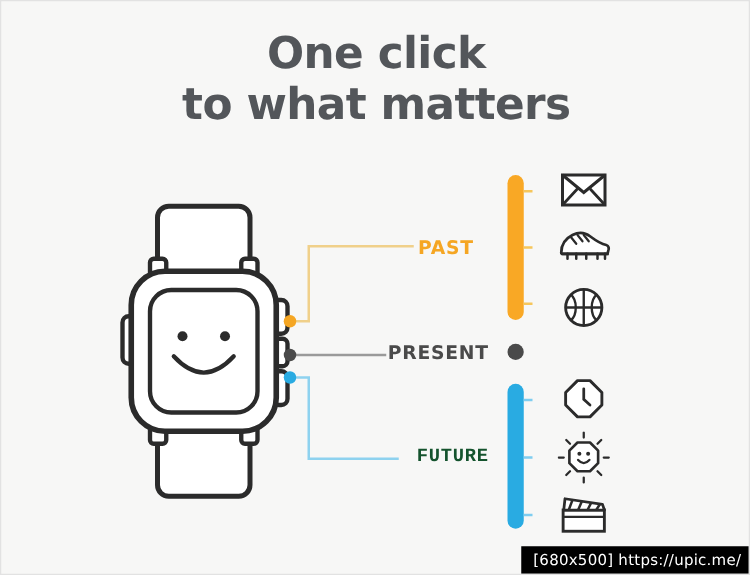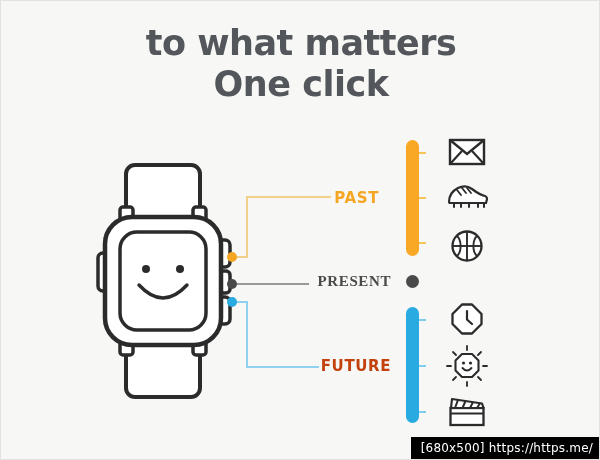--- a/index.html
+++ b/index.html
@@ -68,22 +68,22 @@
     position: absolute;
     font-family: "DejaVu Sans", sans-serif;
     font-weight: bold;
     font-size: 15px;
     letter-spacing: 0.6px;
     white-space: nowrap;
     text-align: right;
     user-select: none;
   }
   #label-past    { right: 220px; top: 188px; color: #f5a623; }
-  #label-present { right: 208px; top: 272px; color: #4a4a4a; font-family: Liberation Serif, serif; }
-  #label-future  { right: 208px; top: 356px; color: #c2410c; }
+  #label-present { right: 208px; top: 272px; color: #4a4a4a; }
+  #label-future  { right: 208px; top: 356px; color: #14532d; font-family: Liberation Mono, monospace; }
 
   
   .bar {
     position: absolute;
     width: 13px;
     border-radius: 7px;
   }
   #bar-past   { left: 405px; top: 139px; height: 116px; background: #f9a825; }
   #bar-future { left: 405px; top: 306px; height: 116px; background: #29abe2; }
 
@@ -133,22 +133,22 @@
     letter-spacing: 0.2px;
     user-select: none;
   }
 </style>
 </head>
 <body>
 
 <div id="canvas">
 
   <div id="title-block">
+    <span class="title-line">One click</span>
     <span class="title-line">to what matters</span>
-    <span class="title-line">One click</span>
   </div>
 
   <div id="watch">
     <svg width="160" height="240" viewBox="0 0 160 240" fill="none" xmlns="http://www.w3.org/2000/svg">
 
       <path d="M46 4 h56 a9 9 0 0 1 9 9 v48 h-74 v-48 a9 9 0 0 1 9 -9 z" fill="#ffffff" stroke="#2b2b2b" stroke-width="4" stroke-linejoin="round"></path>
 
       <path d="M37 179 h74 v48 a9 9 0 0 1 -9 9 h-56 a9 9 0 0 1 -9 -9 z" fill="#ffffff" stroke="#2b2b2b" stroke-width="4" stroke-linejoin="round"></path>
 
       <rect x="31" y="46" width="13" height="22" rx="3" fill="#ffffff" stroke="#2b2b2b" stroke-width="3.5"></rect>
@@ -246,15 +246,15 @@
 
   <div class="icon-cell" style="top:388px;">
     <svg width="38" height="32" viewBox="0 0 38 32" fill="none" xmlns="http://www.w3.org/2000/svg">
       <rect x="2.5" y="12" width="33" height="17" stroke="#2b2b2b" stroke-width="2.3" fill="#ffffff"></rect>
       <path d="M4 3 L34 7.5 L35.5 12 H3 Z" stroke="#2b2b2b" stroke-width="2.2" fill="#ffffff" stroke-linejoin="round"></path>
       <path d="M10 3.9 L7 12 M17.5 5 L14.5 12 M25 6.1 L22 12 M32 7.2 L29 12" stroke="#2b2b2b" stroke-width="2" fill="none"></path>
       <path d="M2.5 17.5 H35.5" stroke="#2b2b2b" stroke-width="1.8"></path>
     </svg>
   </div>
 
-  <div id="watermark">[680x500] https://https.me/</div>
+  <div id="watermark">[680x500] https://upic.me/</div>
 
 </div>
 
 </body></html>

